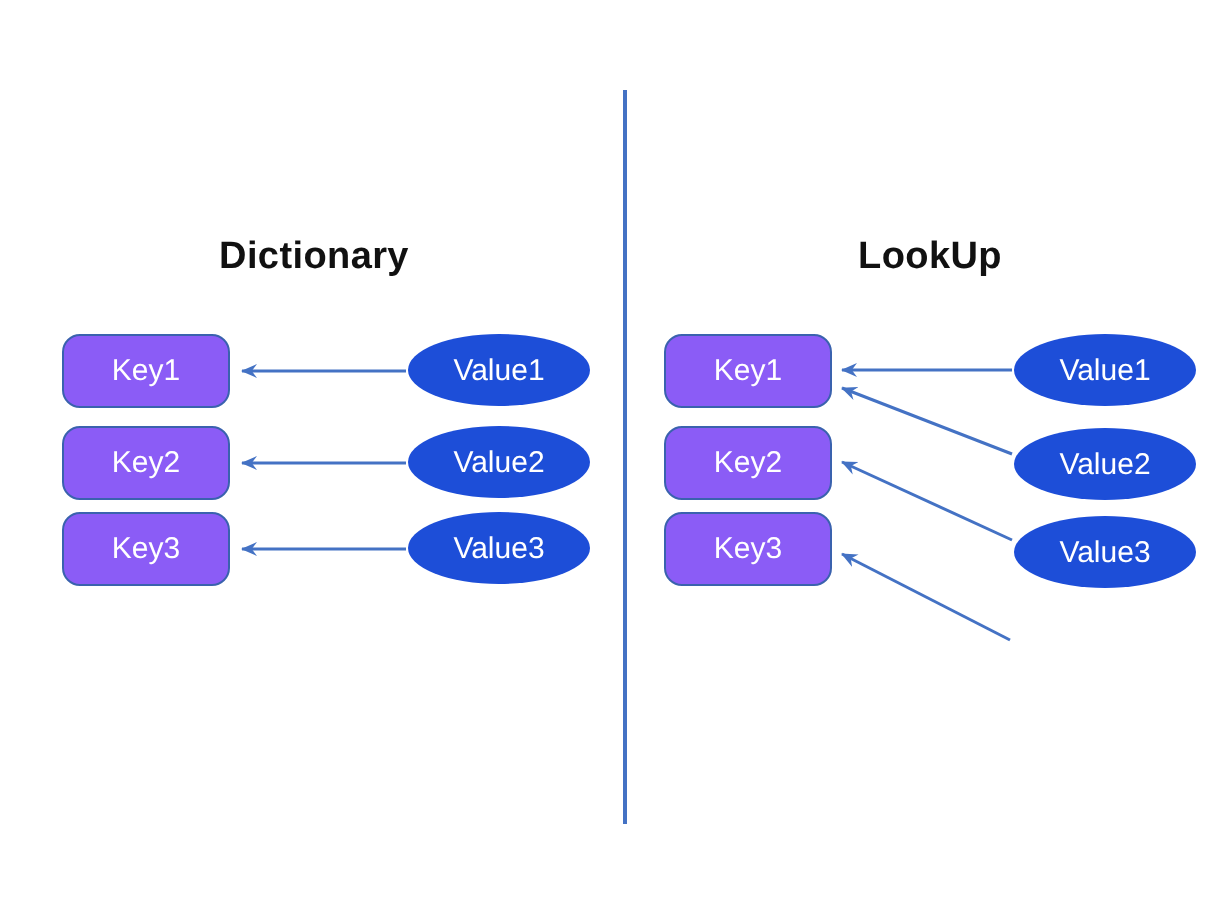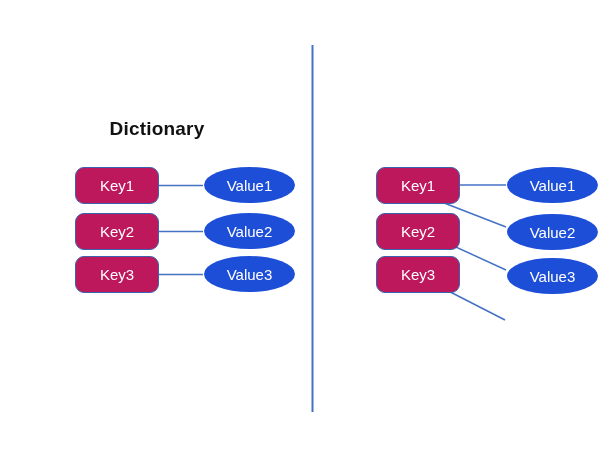--- a/index.html
+++ b/index.html
@@ -39,24 +39,23 @@
     display: flex;
     align-items: center;
     justify-content: center;
     color: #ffffff;
     font-size: 15px;
     box-sizing: border-box;
   }
   .key-node {
     width: 84px;
     height: 37px;
-    background: #be185d;
+    background: #8b5cf6;
     border: 1.5px solid #3a62ae;
     border-radius: 9px;
-    margin-left: 44px;
   }
   .value-node {
     width: 91px;
     height: 36px;
     background: #1d4ed8;
     border-radius: 50%;
   }
   
   .l-key-0 { left: 31px;  top: 167px; }
   .l-key-1 { left: 31px;  top: 213px; }
@@ -91,20 +90,21 @@
     <line x1="203" y1="231.5" x2="121" y2="231.5" stroke-width="1.5" marker-end="url(#arrowhead)" stroke="#4472C4"></line>
     <line x1="203" y1="274.5" x2="121" y2="274.5" stroke-width="1.5" marker-end="url(#arrowhead)" stroke="#4472C4"></line>
 
     <line x1="506" y1="185" x2="421" y2="185" stroke-width="1.5" marker-end="url(#arrowhead)" stroke="#4472C4"></line>
     <line x1="506" y1="227" x2="421" y2="194" stroke-width="1.5" marker-end="url(#arrowhead)" stroke="#4472C4"></line>
     <line x1="506" y1="270" x2="421" y2="231" stroke-width="1.5" marker-end="url(#arrowhead)" stroke="#4472C4"></line>
     <line x1="505" y1="320" x2="421" y2="277" stroke-width="1.5" marker-end="url(#arrowhead)" stroke="#4472C4"></line>
   </svg>
 
   <div class="panel-title title-left">Dictionary</div>
+  <div class="panel-title title-right">LookUp</div>
 
   <div class="node key-node l-key-0">
     <span>Key1</span>
   </div>
   <div class="node key-node l-key-1">
     <span>Key2</span>
   </div>
   <div class="node key-node l-key-2">
     <span>Key3</span>
   </div>

